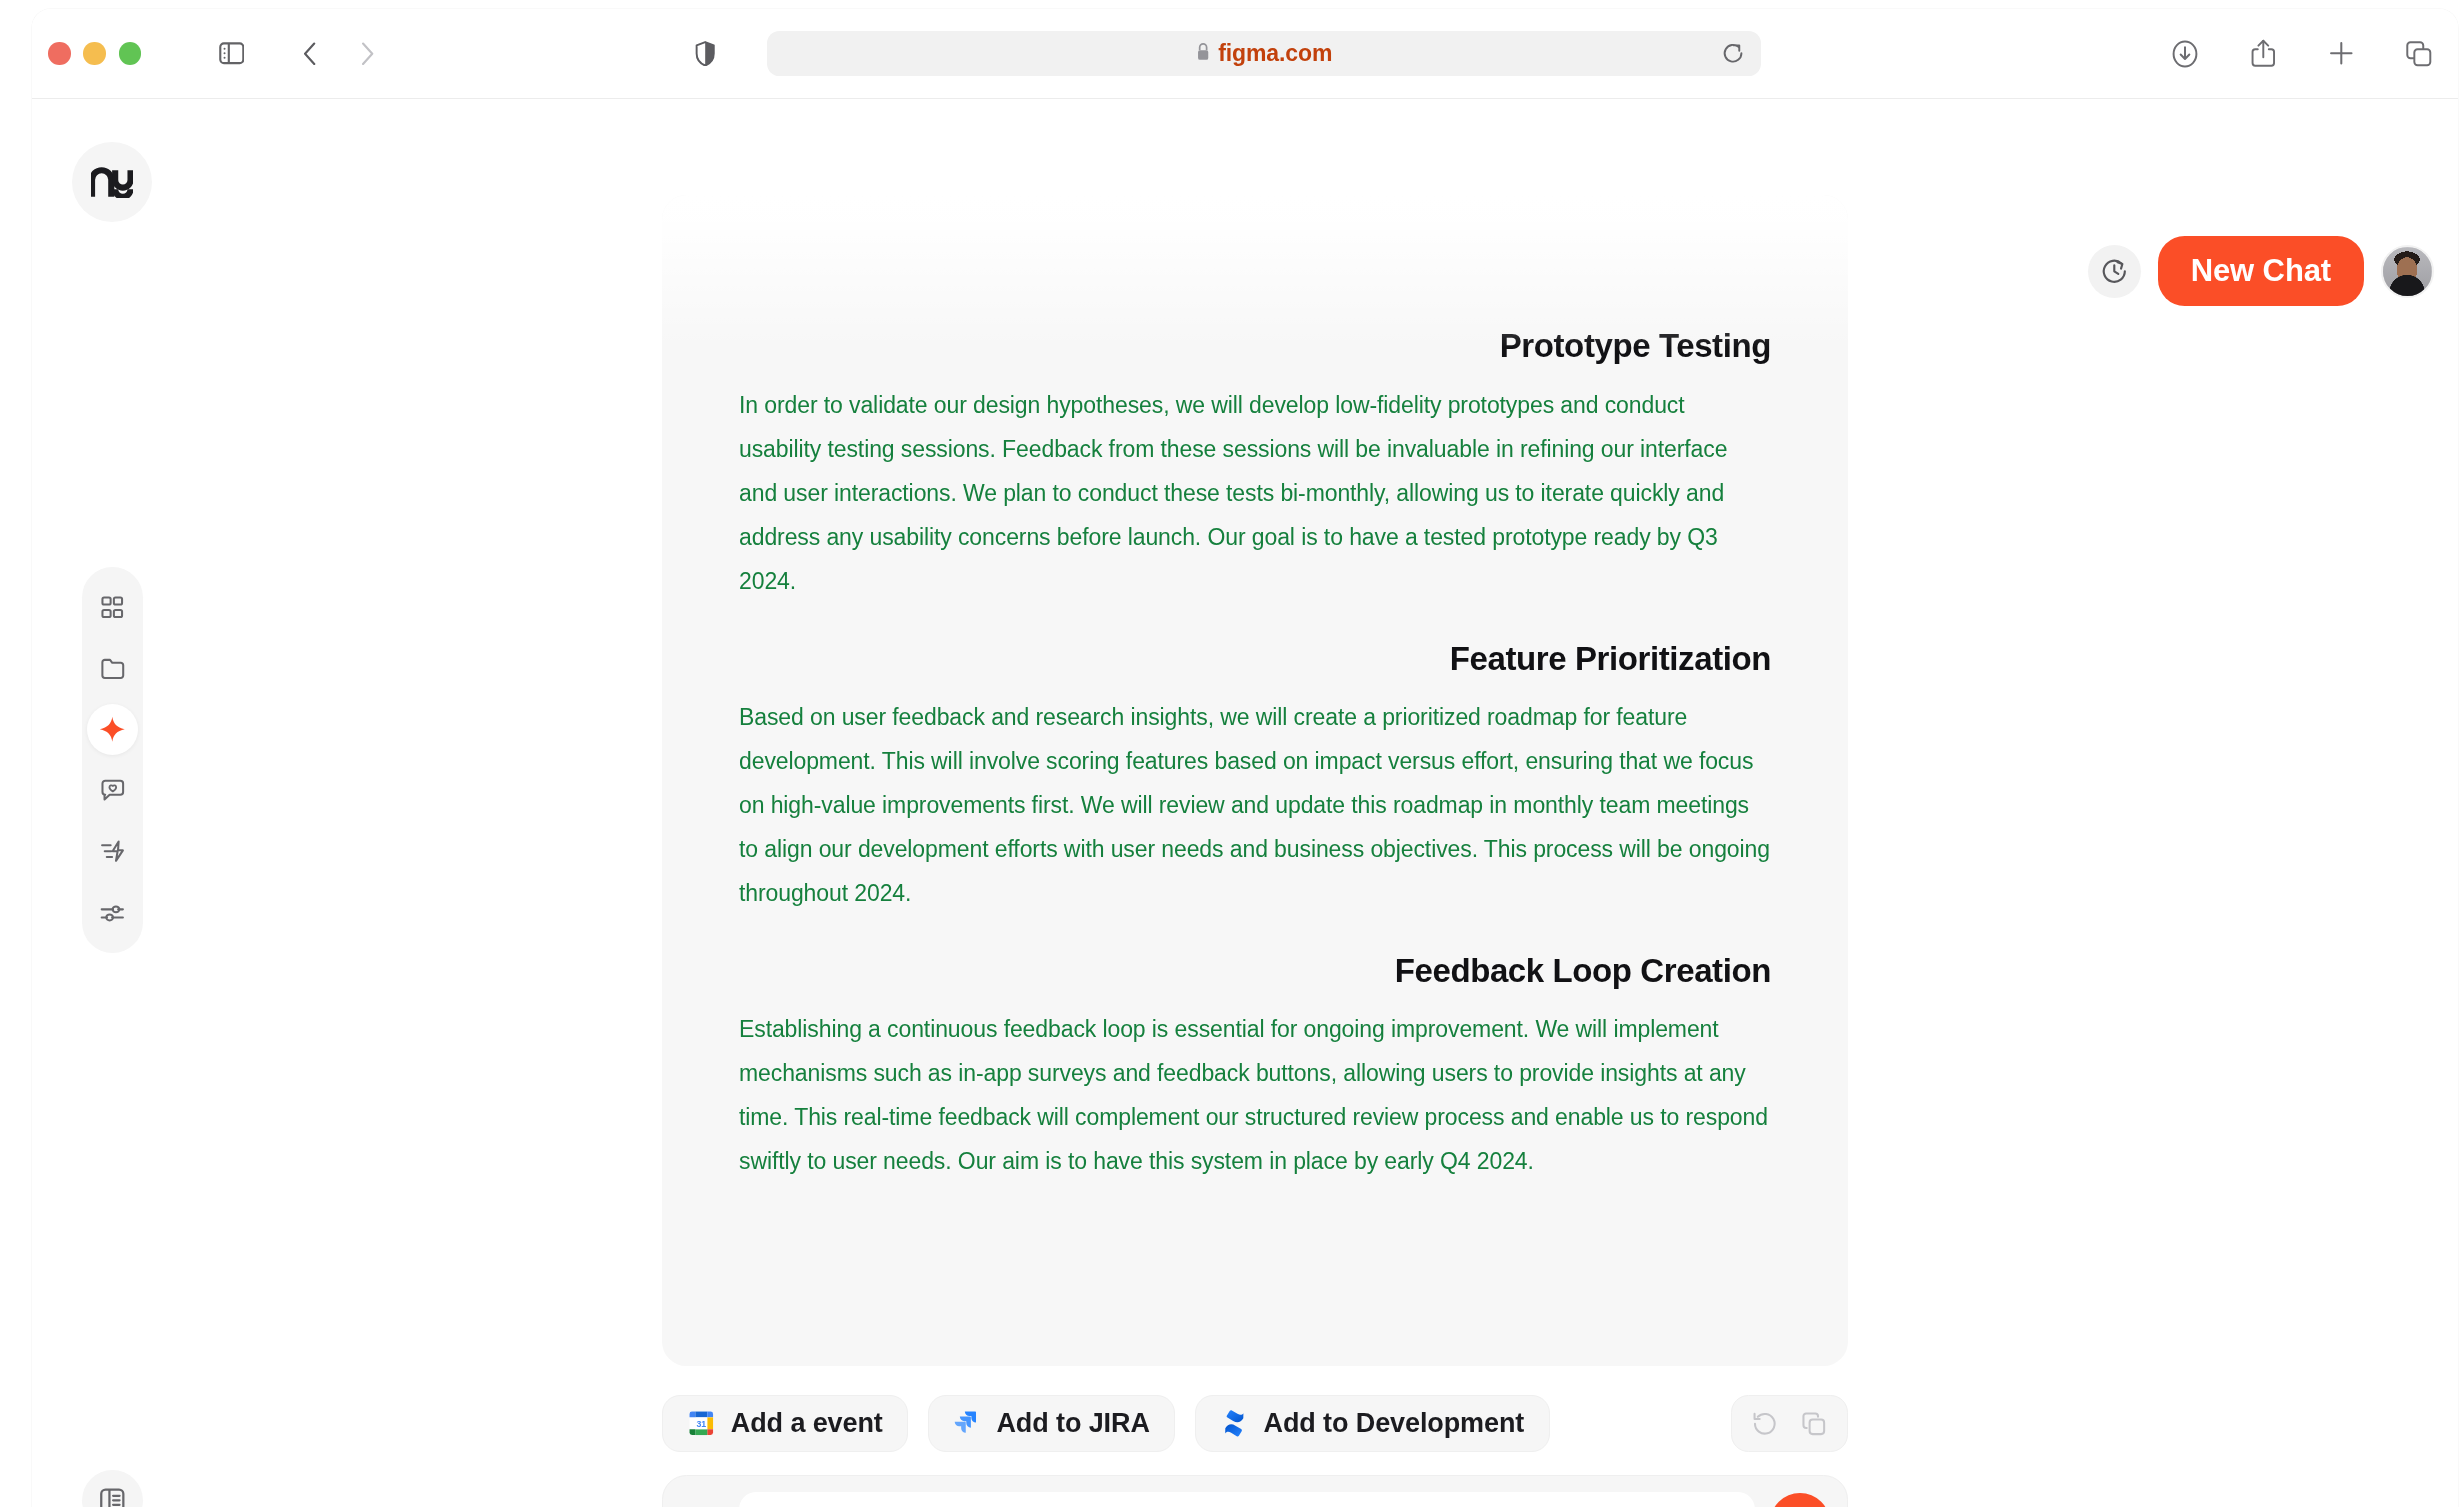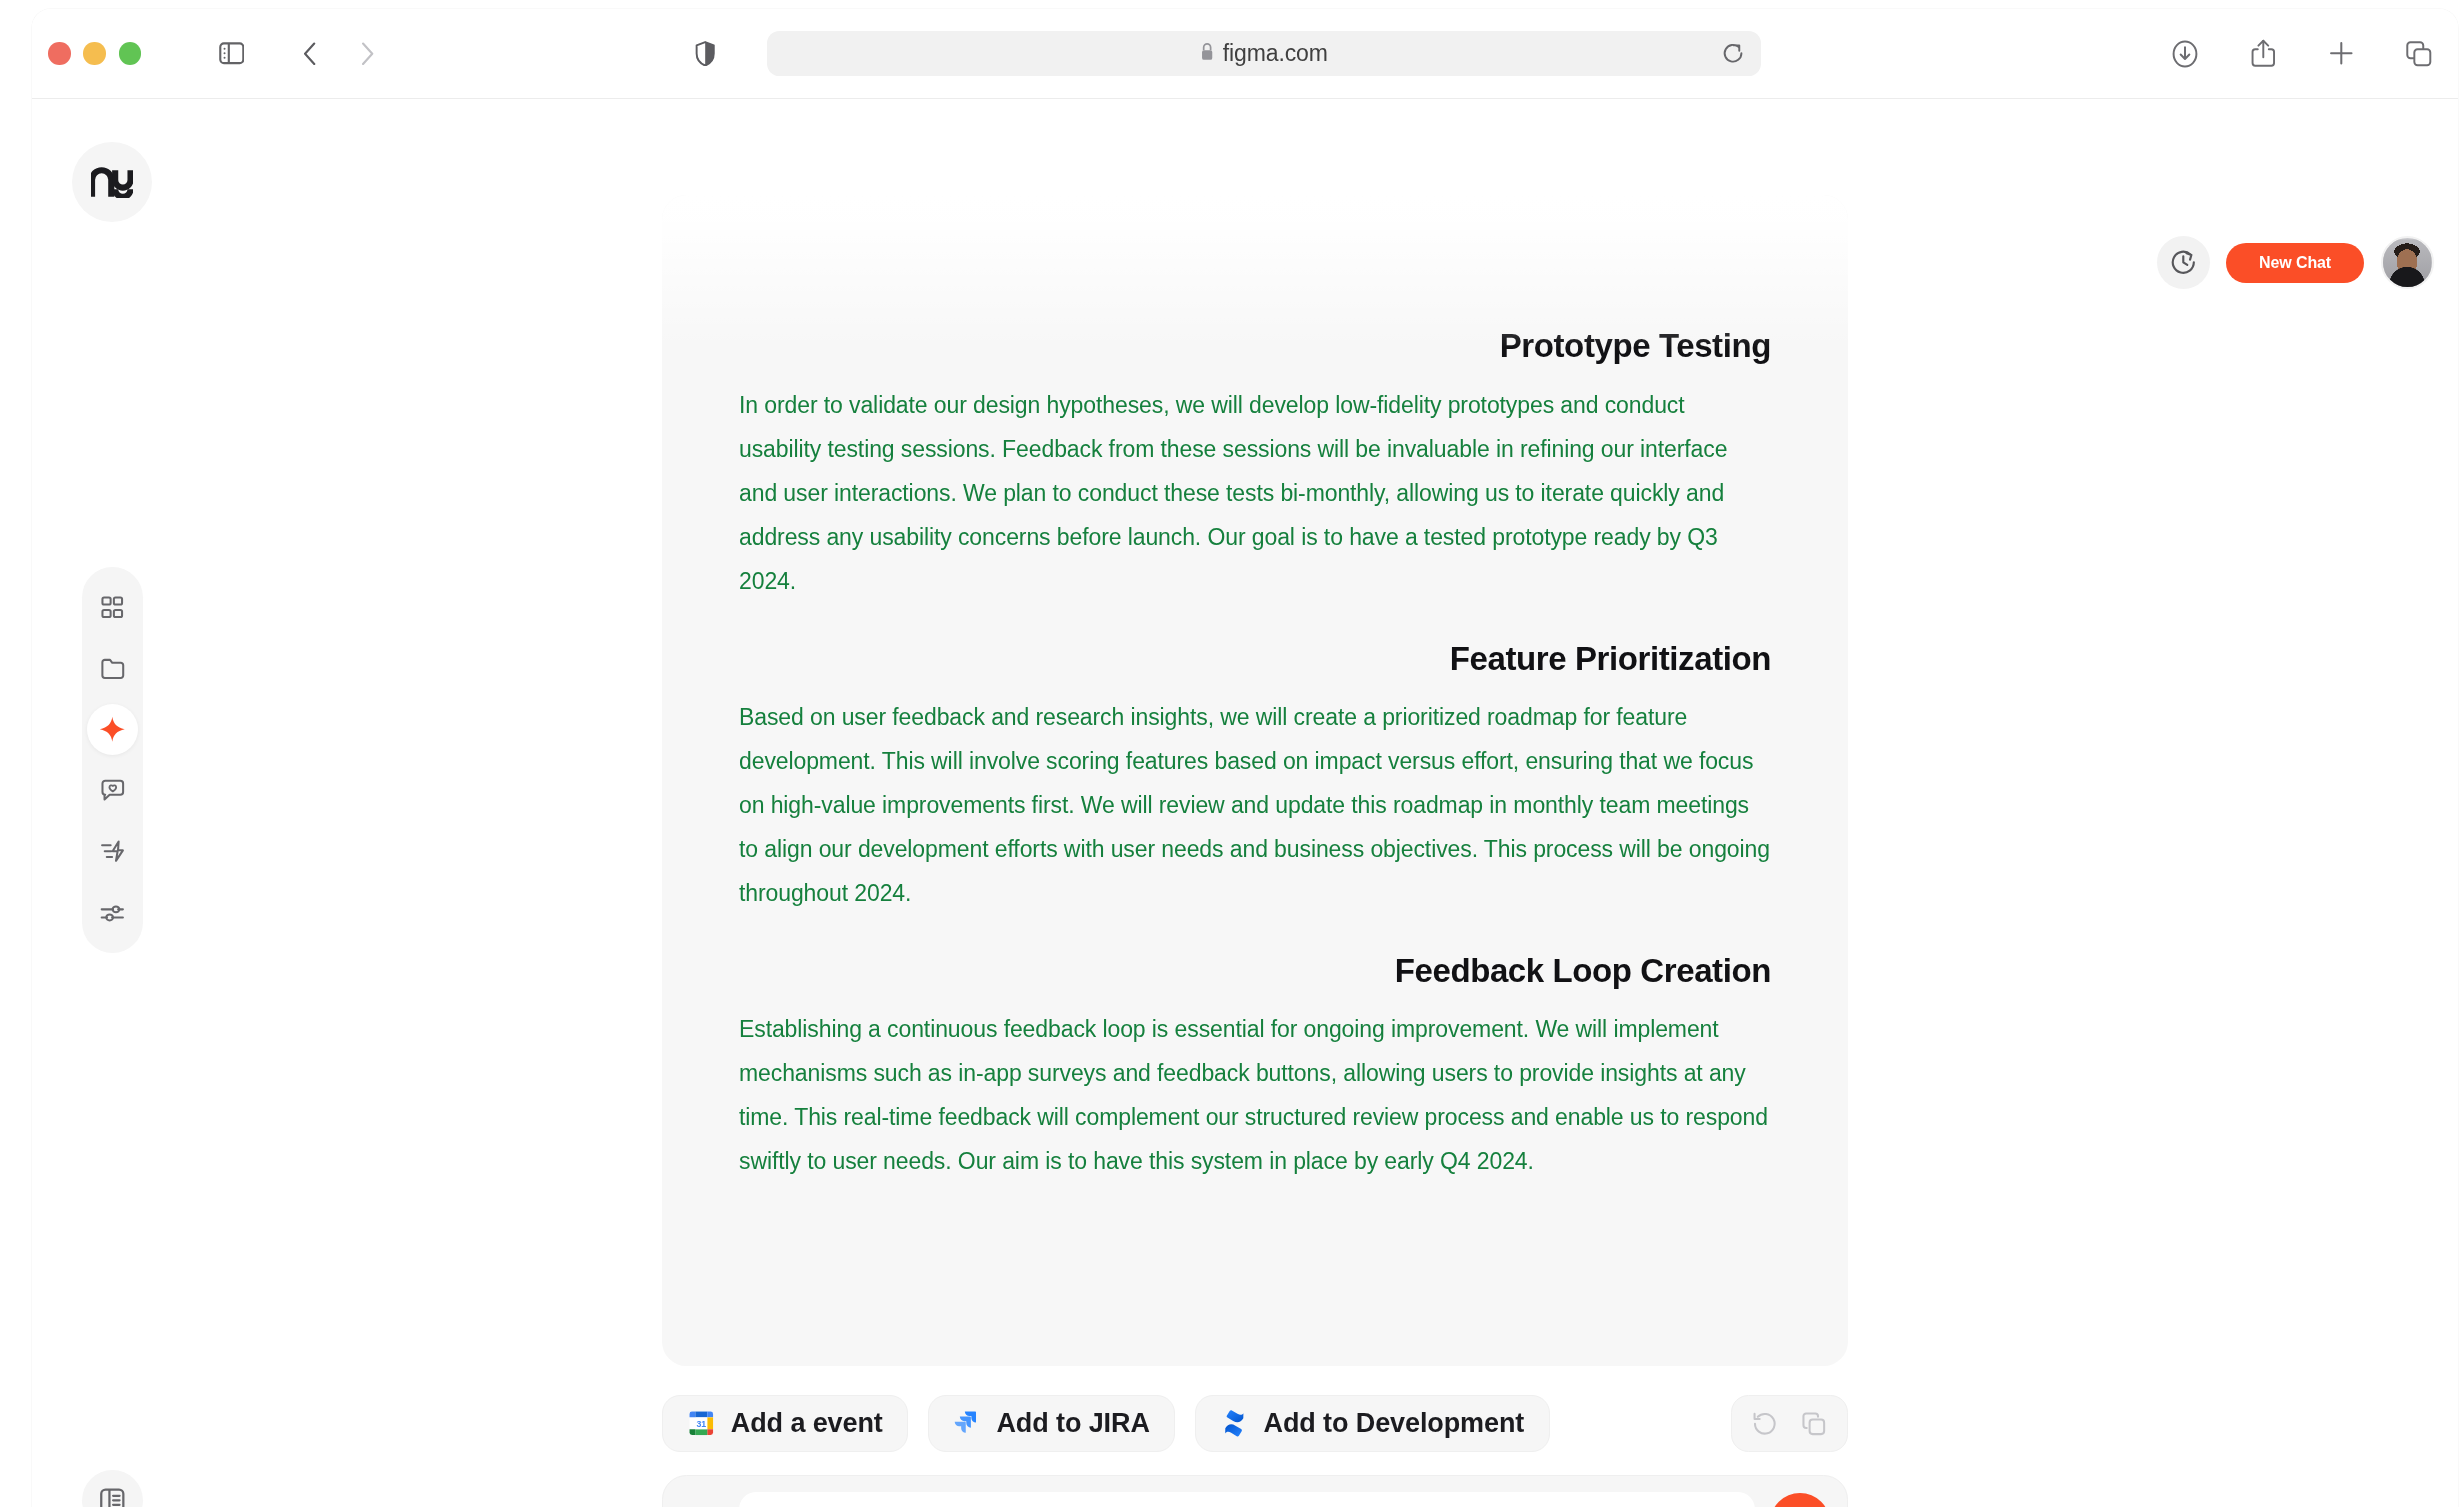--- a/index.html
+++ b/index.html
@@ -83,22 +83,23 @@
     background: #f1f1f1;
     border-radius: 12.3px;
     display: flex;
     align-items: center;
     justify-content: center;
     gap: 7.2px;
   }
   .urlbar-center { display: flex; align-items: center; gap: 8.2px; }
   .url-text {
     font-size: 23px;
-    color: #404040;
+    color: #c2410c;
     letter-spacing: -0.1px;
+    font-weight: bold;
   }
   .reload-btn {
     position: absolute;
     right: 15.3px;
     top: 50%;
     transform: translateY(-50%);
     width: 25.6px; height: 25.6px;
     display: flex; align-items: center; justify-content: center;
   }
 
@@ -200,26 +201,26 @@
     align-items: center;
     gap: 16.4px;
   }
   .history-btn {
     width: 53px; height: 53px;
     border-radius: 50%;
     background: #f2f2f2;
     display: flex; align-items: center; justify-content: center;
   }
   .new-chat-btn {
-    height: 40px;
+    height: 70px;
     padding: 0 33px;
     border-radius: 26.6px;
     background: #fb4e27;
     color: #ffffff;
-    font-size: 16px;
+    font-size: 31px;
     font-weight: 700;
     display: flex;
     align-items: center;
     justify-content: center;
     letter-spacing: -0.1px;
     border: none;
     cursor: pointer;
     font-family: "Liberation Sans", sans-serif;
   }
   .avatar {

